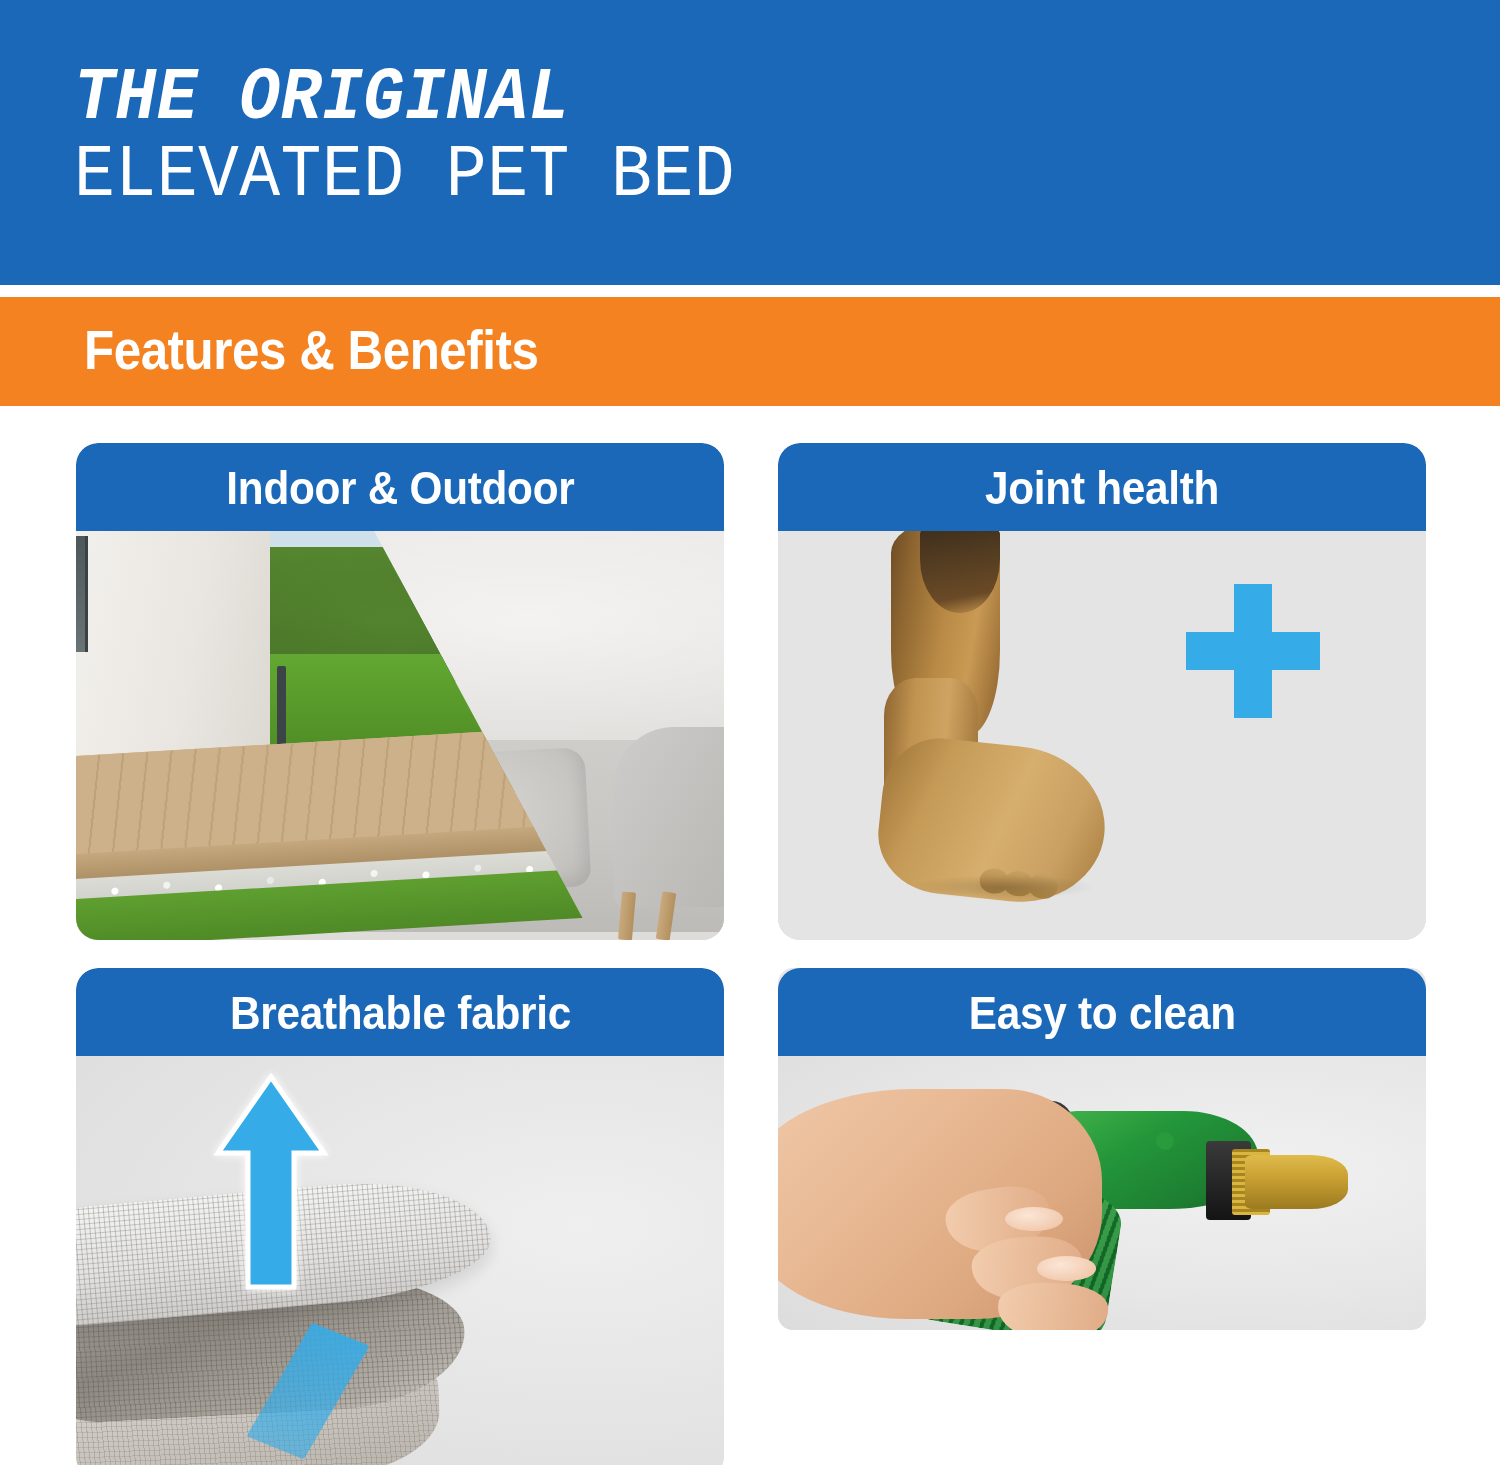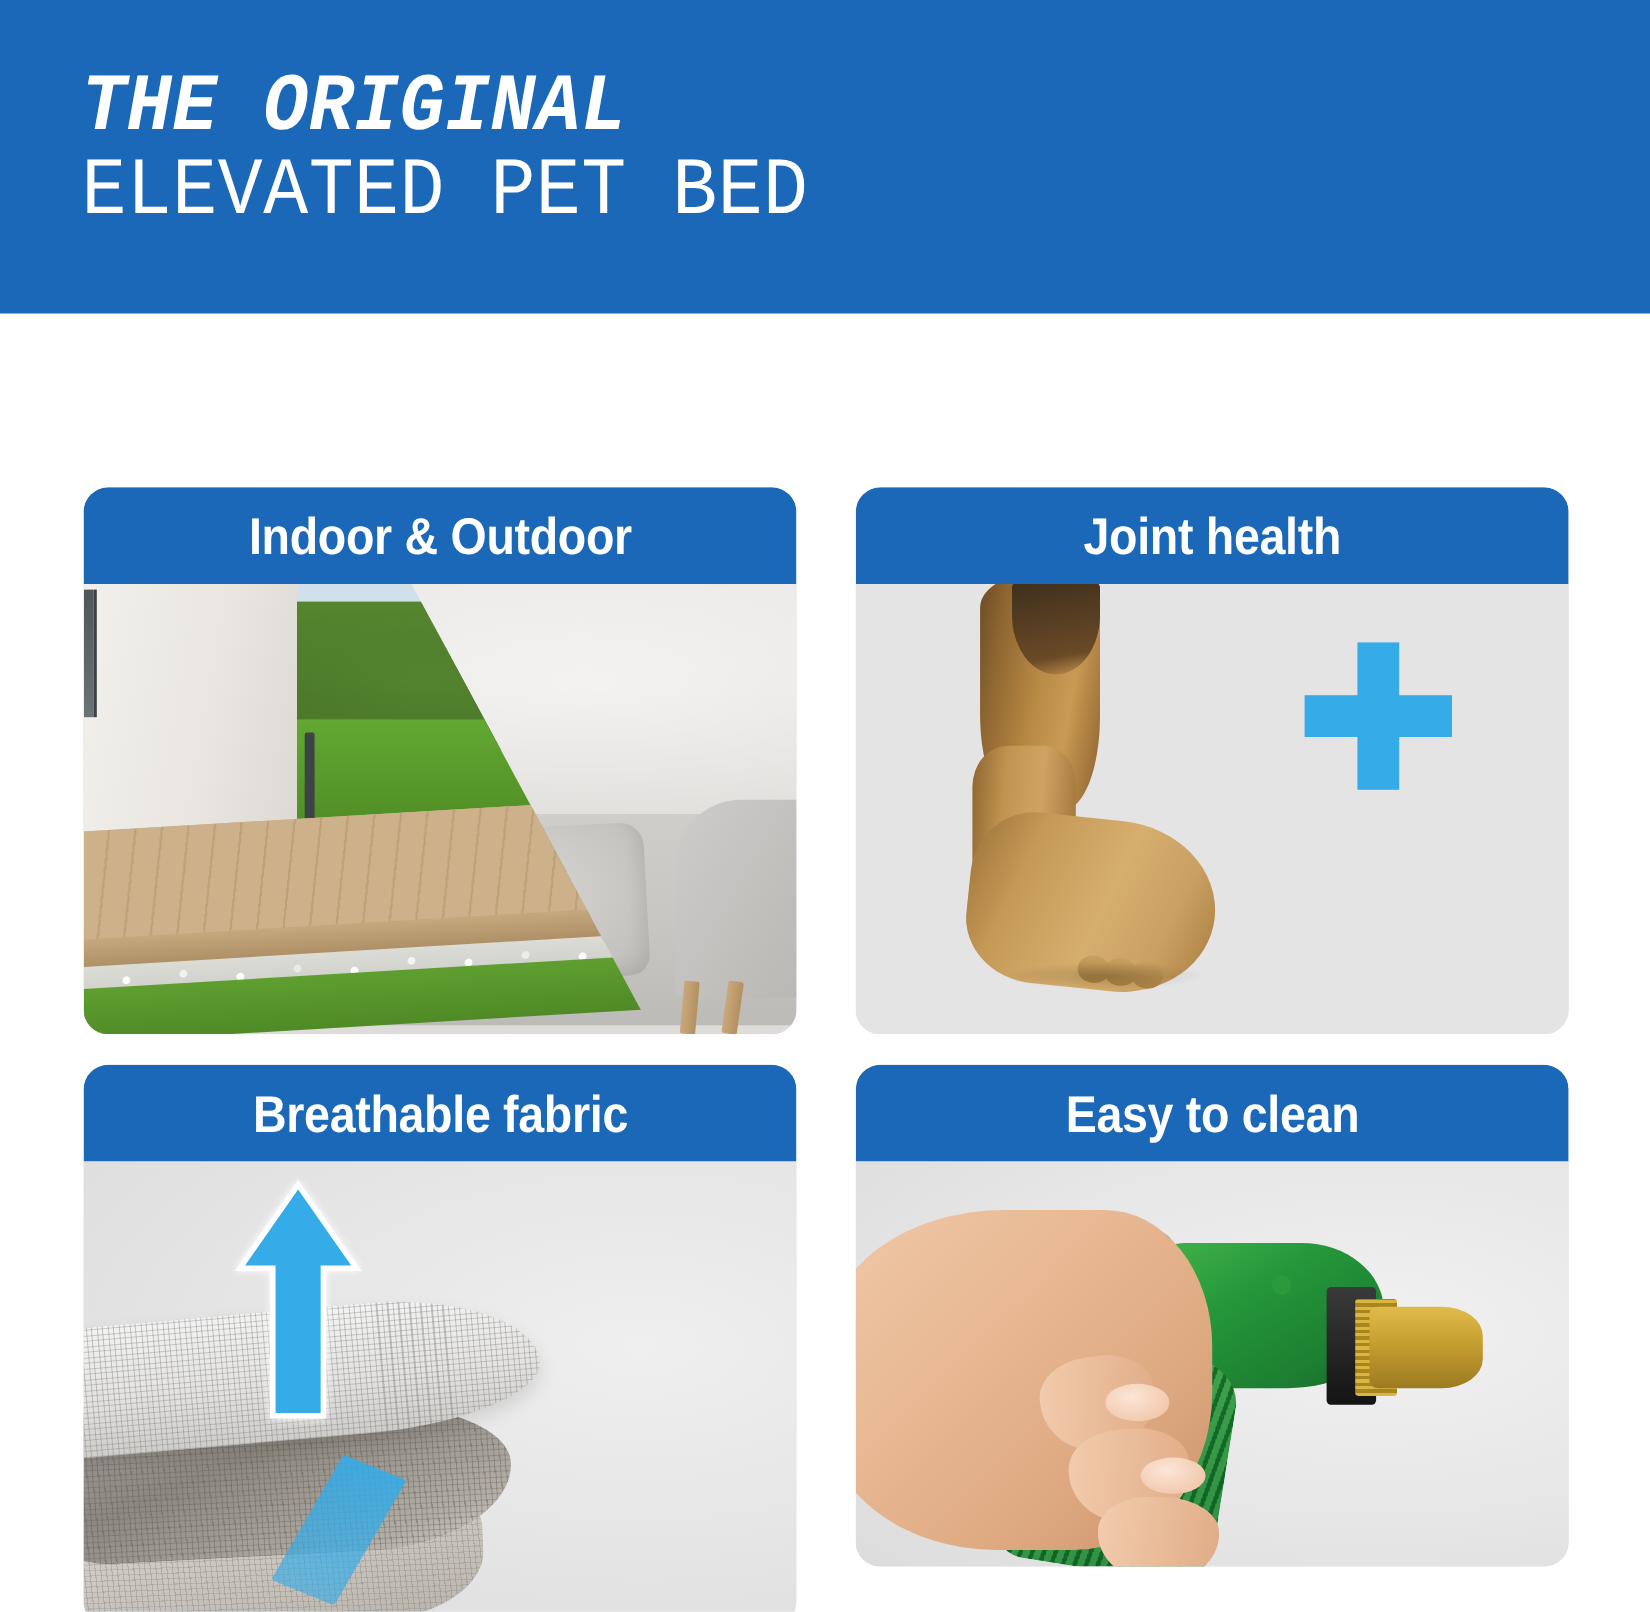--- a/index.html
+++ b/index.html
@@ -78,21 +78,21 @@
   .card {
     position: absolute;
     width: 648px;
     border-radius: 22px;
     overflow: hidden;
     background: #e6e6e6;
   }
   .card.r1c1 { left: 76px;  top: 443px;  height: 497px; }
   .card.r1c2 { left: 778px; top: 443px;  height: 497px; }
   .card.r2c1 { left: 76px;  top: 968px;  height: 510px; }
-  .card.r2c2 { left: 778px; top: 968px;  height: 456px; }
+  .card.r2c2 { left: 778px; top: 968px;  height: 362px; border-radius: 15px; }
 
   .card-header {
     position: relative;
     height: 88px;
     background: #1b68b8;
     border-radius: 22px 22px 0 0;
     display: flex;
     align-items: center;
     justify-content: center;
   }
@@ -413,20 +413,23 @@
 
 <div id="page">
 
   <div class="header-band">
     <div class="title-block">
       <div class="title-line1">THE ORIGINAL</div>
       <div class="title-line2">ELEVATED PET BED</div>
     </div>
   </div>
 
+  <div class="subhead-band">
+    <div class="subhead-text">Features &amp; Benefits</div>
+  </div>
 
   <div class="card r1c2">
     <div class="card-header">
       <span class="card-header-text">Joint health</span>
     </div>
     <div class="card-body">
       <div class="jh-scene">
         <div class="paw-wrap">
           <div class="leg-upper"></div>
           <div class="leg-upper-dark"></div>

